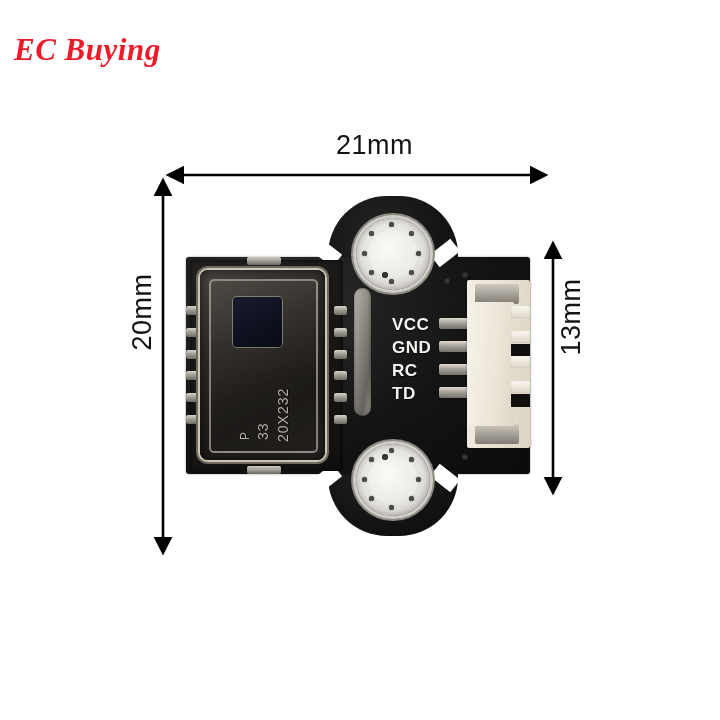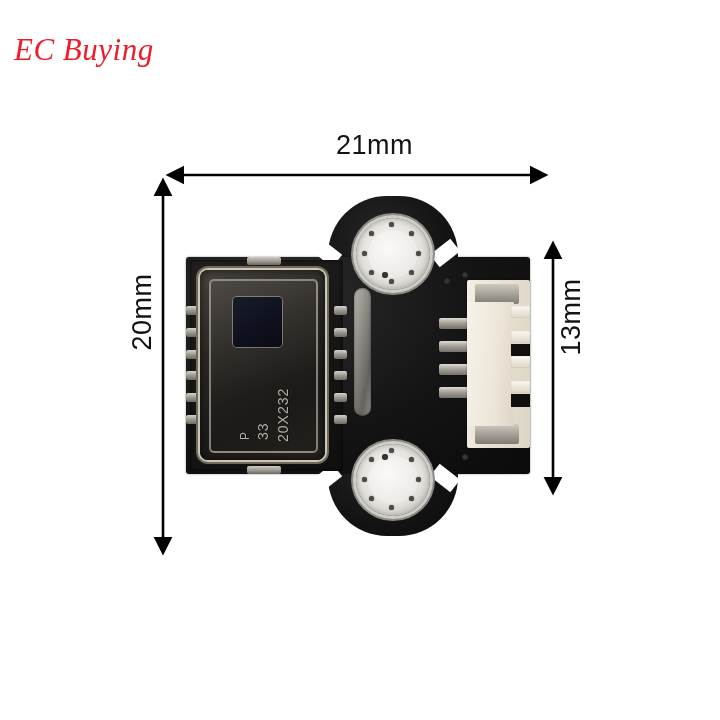--- a/index.html
+++ b/index.html
@@ -15,21 +15,21 @@
     font-family: "Liberation Sans", sans-serif;
   }
 
   
   #brand-logo {
     position: absolute;
     left: 14px;
     top: 32px;
     font-family: "Liberation Serif", serif;
     font-style: italic;
-    font-weight: normal;
+    font-weight: bold;
     font-size: 31px;
     color: #ef1b2b;
     letter-spacing: 0.5px;
     white-space: nowrap;
   }
 
   
   #dimension-layer {
     position: absolute;
     left: 0; top: 0;
@@ -404,20 +404,26 @@
       <div id="sensor-can-lip"></div>
       <div id="sensor-window"></div>
       <div class="chip-mark" id="chip-mark-p">P</div>
       <div class="chip-mark" id="chip-mark-33">33</div>
       <div class="chip-mark" id="chip-mark-part">20X232</div>
     </div>
   </div>
 
   <div id="plated-slot"></div>
 
+  <div id="pin-label-group">
+    <div class="pin-label">VCC</div>
+    <div class="pin-label">GND</div>
+    <div class="pin-label">RC</div>
+    <div class="pin-label">TD</div>
+  </div>
 
   <div id="solder-pin-group">
     <div class="solder-pin"></div>
     <div class="solder-pin"></div>
     <div class="solder-pin"></div>
     <div class="solder-pin"></div>
   </div>
 
   <div class="silk-dot" style="left:196px; top:76px;"></div>
   <div class="silk-dot" style="left:258px; top:82px;"></div>

